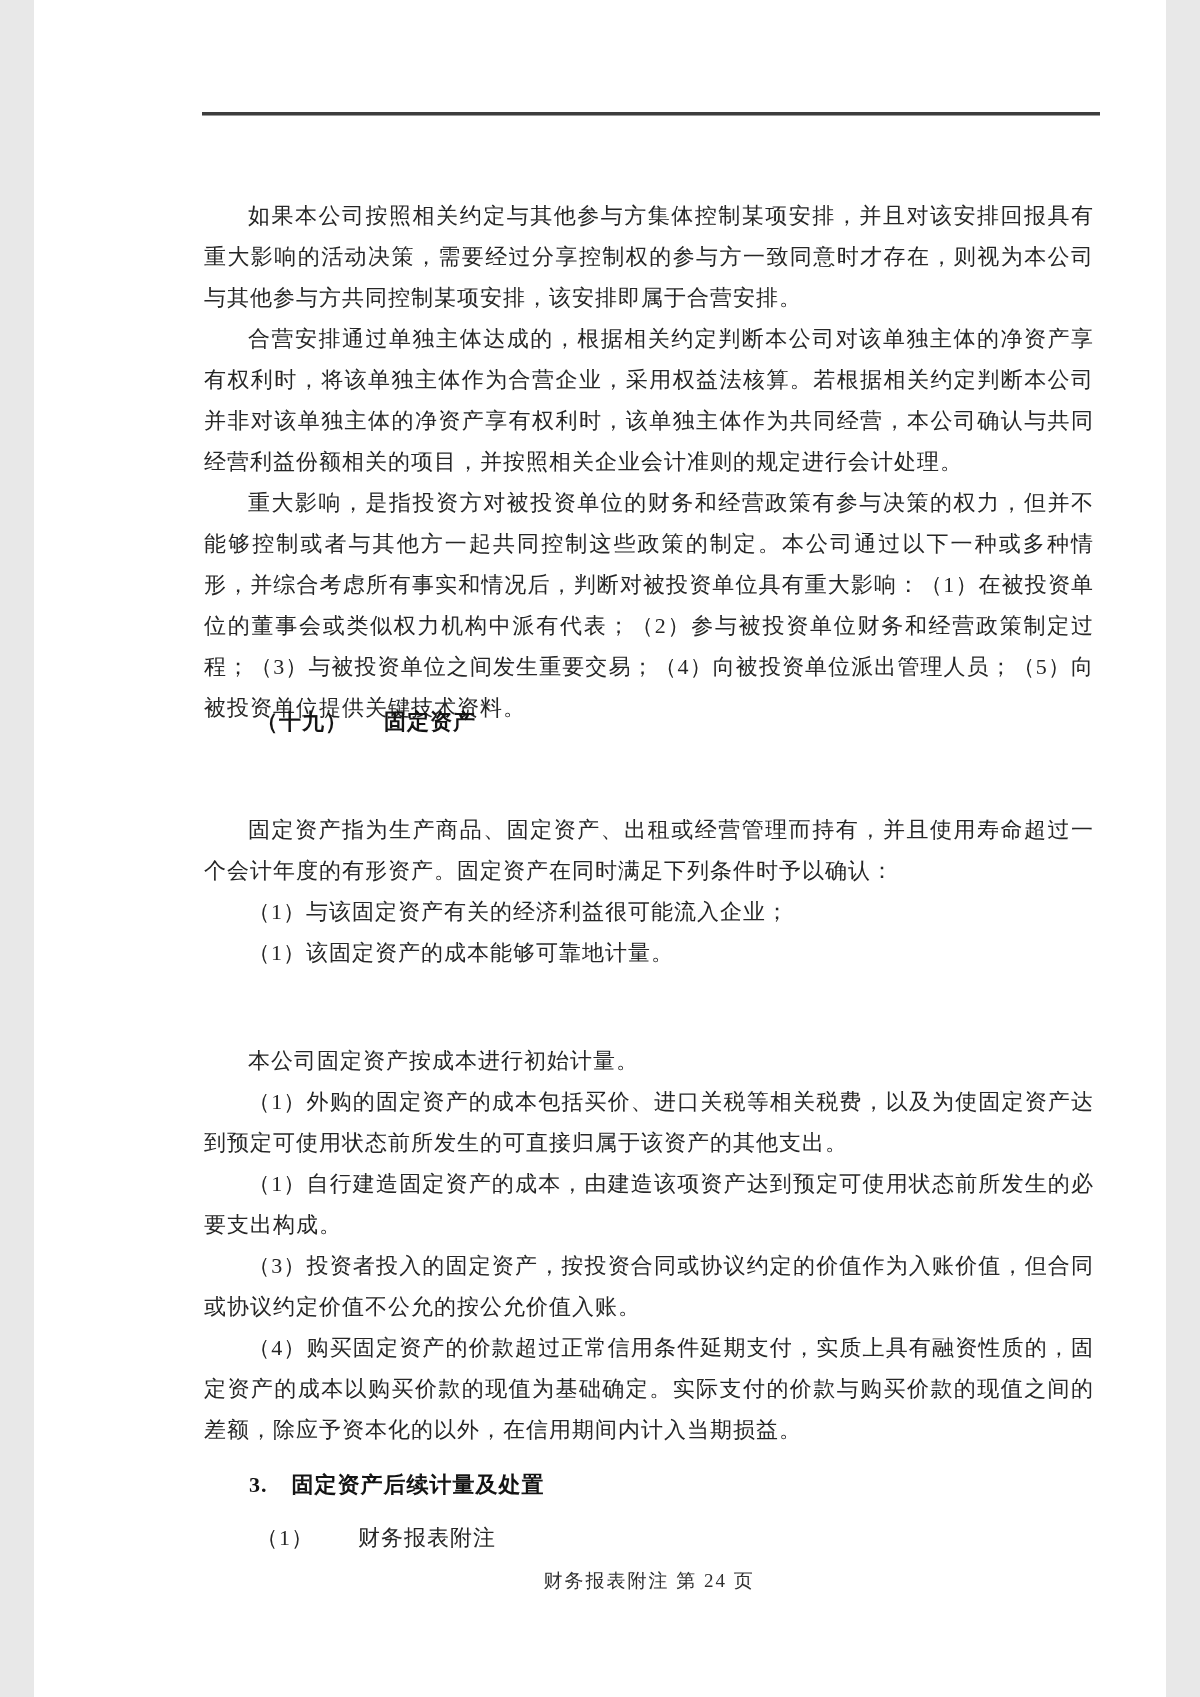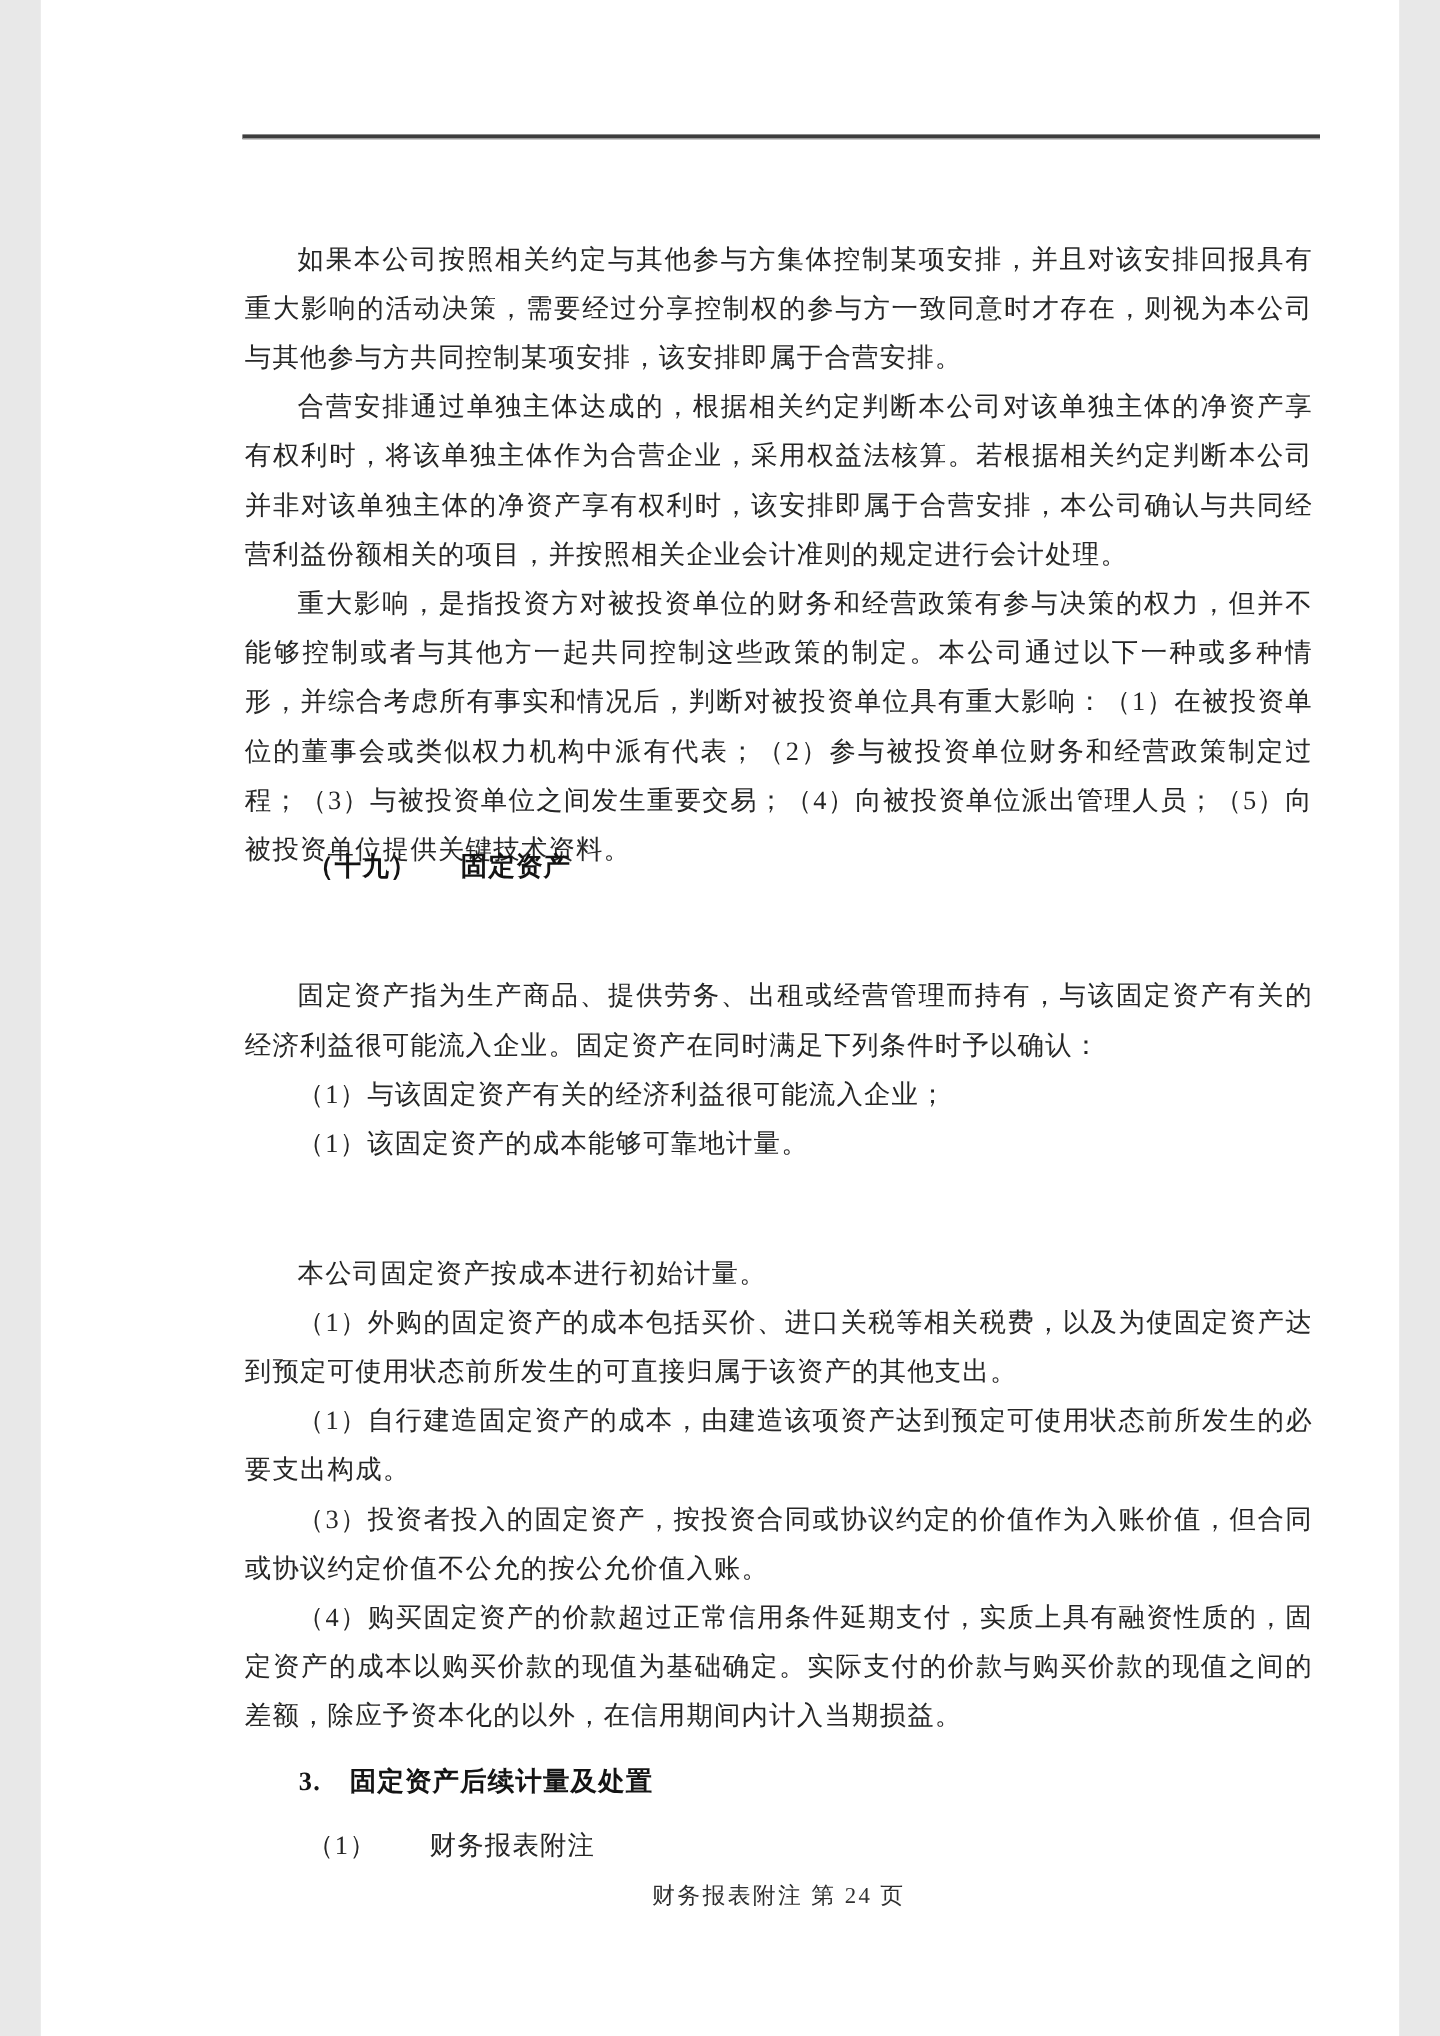--- a/index.html
+++ b/index.html
@@ -81,30 +81,30 @@
 </style>
 </head>
 <body>
 
 <div class="page">
 
   <div class="top-rule"></div>
 
   <p class="block para" style="top:195px">如果本公司按照相关约定与其他参与方集体控制某项安排，并且对该安排回报具有重大影响的活动决策，需要经过分享控制权的参与方一致同意时才存在，则视为本公司与其他参与方共同控制某项安排，该安排即属于合营安排。</p>
 
-  <p class="block para" style="top:318px">合营安排通过单独主体达成的，根据相关约定判断本公司对该单独主体的净资产享有权利时，将该单独主体作为合营企业，采用权益法核算。若根据相关约定判断本公司并非对该单独主体的净资产享有权利时，该安排即属于合营安排，本公司确认与共同经营利益份额相关的项目，并按照相关企业会计准则的规定进行会计处理。</p>
+  <p class="block para" style="top:318px">合营安排通过单独主体达成的，根据相关约定判断本公司对该单独主体的净资产享有权利时，将该单独主体作为合营企业，采用权益法核算。若根据相关约定判断本公司并非对该单独主体的净资产享有权利时，该单独主体作为共同经营，本公司确认与共同经营利益份额相关的项目，并按照相关企业会计准则的规定进行会计处理。</p>
 
   <p class="block para" style="top:482px">重大影响，是指投资方对被投资单位的财务和经营政策有参与决策的权力，但并不能够控制或者与其他方一起共同控制这些政策的制定。本公司通过以下一种或多种情形，并综合考虑所有事实和情况后，判断对被投资单位具有重大影响：（1）在被投资单位的董事会或类似权力机构中派有代表；（2）参与被投资单位财务和经营政策制定过程；（3）与被投资单位之间发生重要交易；（4）向被投资单位派出管理人员；（5）向被投资单位提供关键技术资料。</p>
 
   <p class="block heading h-section" style="top:701px">
     <span class="h-num">（十九）</span><span>固定资产</span>
   </p>
 
 
-  <p class="block para" style="top:809px">固定资产指为生产商品、提供劳务、出租或经营管理而持有，与该固定资产有关的经济利益很可能流入企业。固定资产在同时满足下列条件时予以确认：</p>
+  <p class="block para" style="top:809px">固定资产指为生产商品、固定资产、出租或经营管理而持有，并且使用寿命超过一个会计年度的有形资产。固定资产在同时满足下列条件时予以确认：</p>
 
   <p class="block para" style="top:891px">（1）与该固定资产有关的经济利益很可能流入企业；</p>
 
   <p class="block para" style="top:932px">（1）该固定资产的成本能够可靠地计量。</p>
 
 
   <p class="block para" style="top:1040px">本公司固定资产按成本进行初始计量。</p>
 
   <p class="block para" style="top:1081px">（1）外购的固定资产的成本包括买价、进口关税等相关税费，以及为使固定资产达到预定可使用状态前所发生的可直接归属于该资产的其他支出。</p>
 

